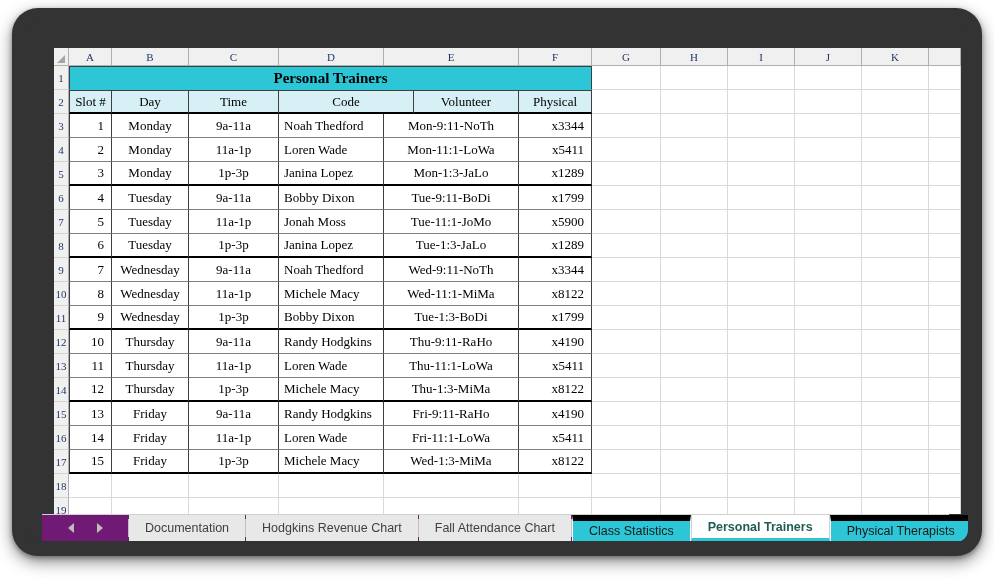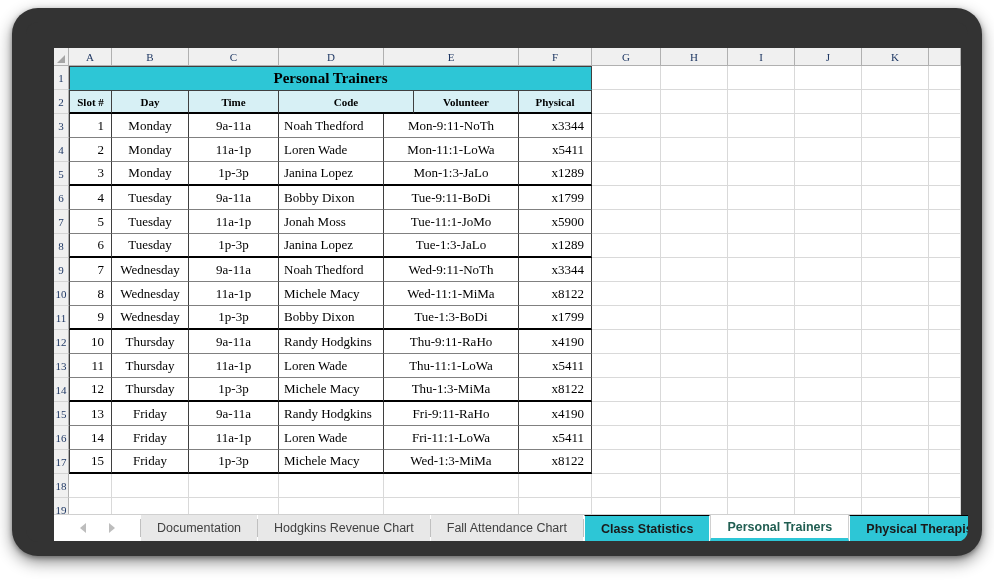--- a/index.html
+++ b/index.html
@@ -143,22 +143,22 @@
     color: #000000;
   }
   .title-span {
     border-left: 1px solid #3f3f3f;
     border-right: 1px solid #3f3f3f;
     border-top: 1px solid #3f3f3f;
   }
   
   .hdr-cell {
     background: #d7f0f5;
-    font-weight: bold;
-    font-size: 11px;
+    font-weight: normal;
+    font-size: 13px;
     justify-content: center;
     border-right: 1px solid #3f3f3f;
     border-bottom: 2px solid #000000;
     border-top: 1px solid #3f3f3f;
   }
   .hdr-cell.first { border-left: 1px solid #3f3f3f; }
 
   
   .wA { width: 43px;  flex: 0 0 43px; }
   .wB { width: 77px;  flex: 0 0 77px; }
@@ -169,25 +169,25 @@
   .wG { width: 69px;  flex: 0 0 69px; }
   .wH { width: 67px;  flex: 0 0 67px; }
   .wI { width: 67px;  flex: 0 0 67px; }
   .wJ { width: 67px;  flex: 0 0 67px; }
   .wK { width: 67px;  flex: 0 0 67px; }
   .wRest { flex: 1 1 auto; }
 
   
   #tabbar {
     position: absolute;
-    left: 28px;
+    left: 16px;
     top: 492px;
     width: 907px;
     height: 27px;
-    background: #ffffff;
+    background: #701a75;
     display: flex;
     align-items: stretch;
     box-sizing: border-box;
     border-top: 1px solid #d0d0d0;
   }
   .navbtns {
     flex: 0 0 86px;
     display: flex;
     align-items: center;
     justify-content: space-around;
@@ -216,22 +216,21 @@
     background: #e8e8e8;
     box-sizing: border-box;
     font-family: "Liberation Sans", sans-serif;
     white-space: nowrap;
   }
   .tab.colored {
     background: #2dc6d6;
     color: #1a1a1a;
     border-left: 1px solid #ffffff;
     border-right: 1px solid #ffffff;
-    border-top: 1px solid #000000;
-    font-weight: bold;
+    border-top: 6px solid #000000;
   }
   .tab.active {
     background: #ffffff;
     color: #215e52;
     font-weight: bold;
     border-bottom: 3px solid #2dc6d6;
     border-left: 1px solid #d0d0d0;
     border-right: 1px solid #d0d0d0;
   }
   .tabfill { flex: 1 1 auto; background: #e8e8e8; }

